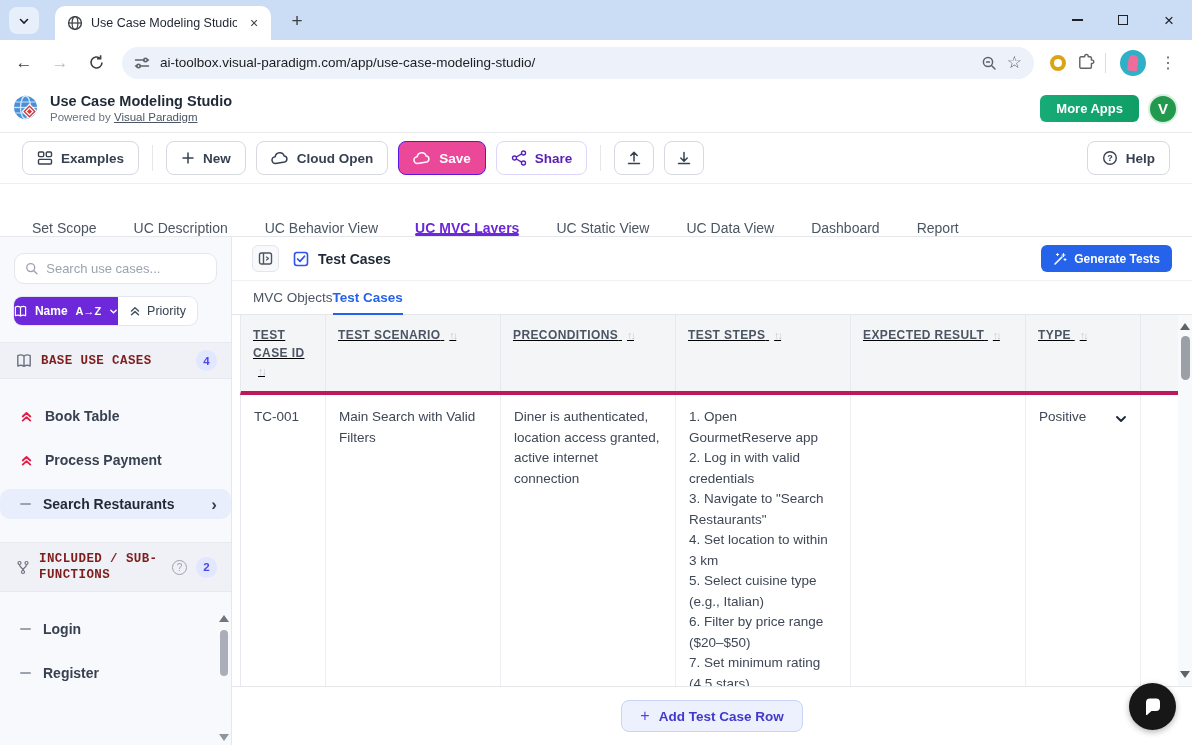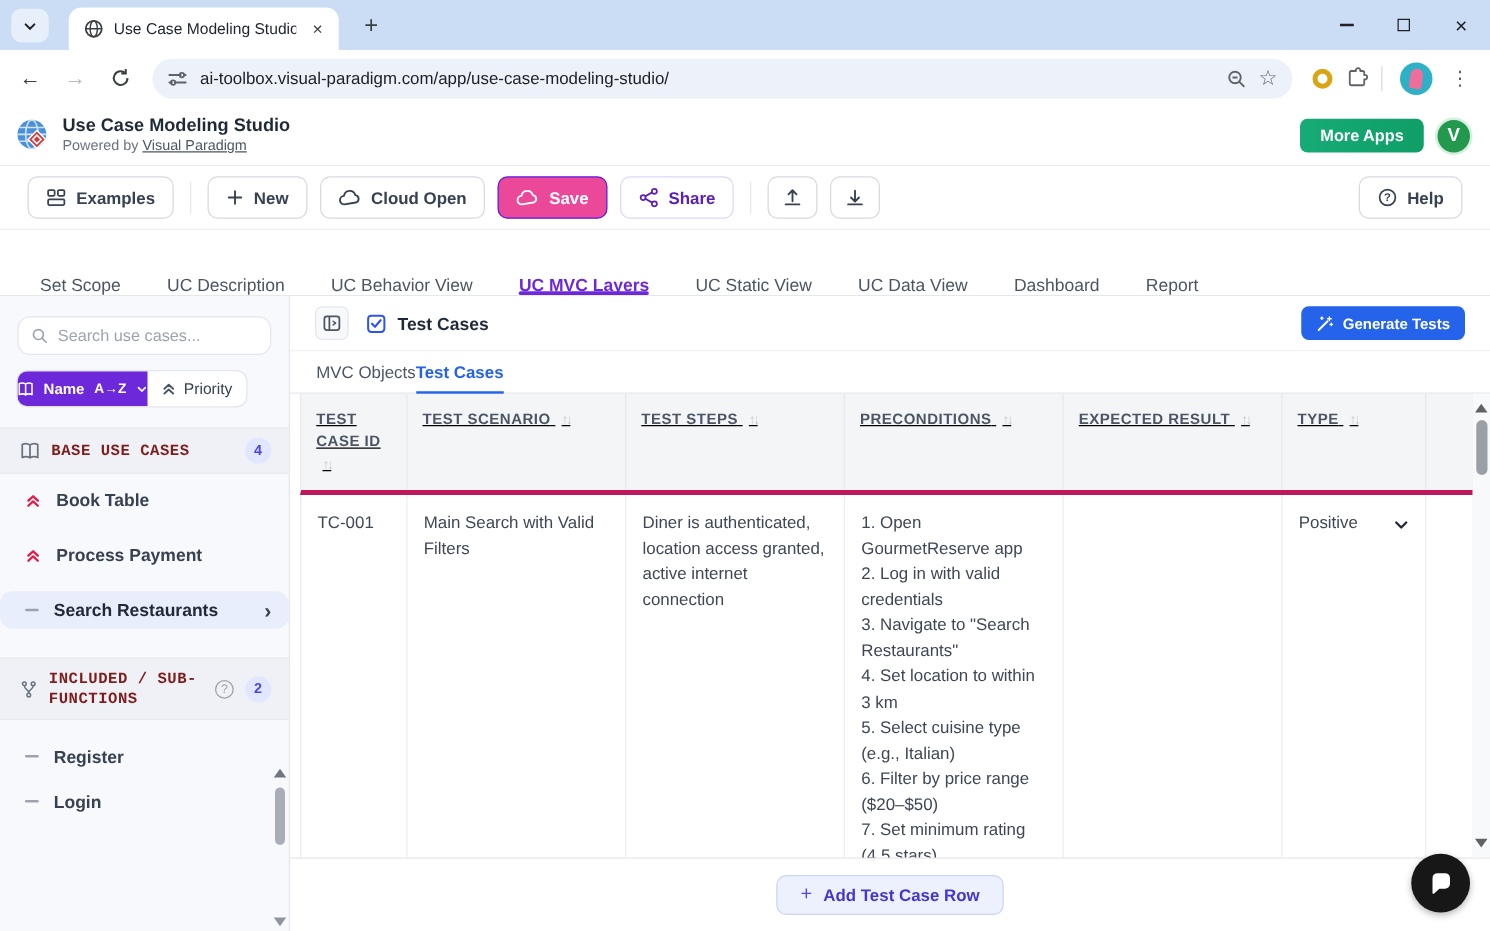--- a/index.html
+++ b/index.html
@@ -75,21 +75,21 @@
   .seg { margin-top:13px; display:flex; height:28px; width:183px; border-radius:8px; overflow:hidden; box-shadow:0 0 0 1px #e3e6ec; background:#fff; }
   .seg-name { flex:0 0 104px; background:#6d28d9; color:#fff; display:flex; align-items:center; justify-content:space-between; gap:5px; font-size:12px; font-weight:bold; cursor:pointer; }
   .seg-dir { font-size:11px; font-weight:bold; }
   .seg-priority { flex:1; display:flex; align-items:center; justify-content:center; gap:6px; font-size:12.5px; color:#374151; cursor:pointer; }
   .sb-section { margin-top:17px; background:#eff1f6; border-top:1px solid #e7e9ee; border-bottom:1px solid #e7e9ee; padding:7px 14px 7px 16px; display:flex; align-items:center; gap:9px; min-height:30px; }
   .sb-section.second { margin-top:23px; padding-top:8px; padding-bottom:8px; }
   .sec-label { flex:1; font-size:12.5px; font-weight:bold; letter-spacing:.4px; color:#7f1d1d; line-height:16px;font-family:Liberation Mono, monospace; }
   .badge { min-width:21px; height:21px; border-radius:50%; background:#e0e7ff; color:#4f46e5; font-size:11.5px; font-weight:bold; display:flex; align-items:center; justify-content:center; }
   .q-circle { width:15px; height:15px; border-radius:50%; border:1.3px solid #9ca3af; color:#9ca3af; font-size:10px; display:flex; align-items:center; justify-content:center; flex:0 0 auto; }
   .sb-item { height:30px; margin-top:14px; display:flex; align-items:center; gap:12px; padding:0 14px 0 20px; font-size:14px; font-weight:bold; color:#374151; cursor:pointer; }
-  .sb-item.first { margin-top:6px; }
+  .sb-item.first { margin-top:22px; }
   .sb-item.selected { background:#e9eefc; color:#1f2937;border-radius:10px; }
   .sb-item .lbl { flex:1; }
   .dash-ic { width:11px; height:2px; background:#9ca3af; border-radius:1px; flex:0 0 auto; }
   .chev-r { font-size:17px; color:#374151; line-height:1; }
   .sb-scroll { position:absolute; right:1px; top:372px; bottom:4px; width:12px; display:flex; flex-direction:column; align-items:center; }
   .tri-up { width:0; height:0; border-left:5px solid transparent; border-right:5px solid transparent; border-bottom:7px solid #6f7680; margin-top:6px; cursor:pointer; }
   .tri-dn { width:0; height:0; border-left:5px solid transparent; border-right:5px solid transparent; border-top:7px solid #8f959e; margin-top:auto; cursor:pointer; }
   .sb-thumb { width:8px; height:46px; background:#a9aeb8; border-radius:4px; margin-top:8px; cursor:pointer; }
 
   
@@ -359,27 +359,27 @@
             <circle cx="3.5" cy="3" r="1.5" fill="none" stroke="#6b7280" stroke-width="1.2"></circle>
             <circle cx="10.5" cy="3" r="1.5" fill="none" stroke="#6b7280" stroke-width="1.2"></circle>
             <circle cx="7" cy="12" r="1.5" fill="none" stroke="#6b7280" stroke-width="1.2"></circle>
             <path d="M3.5 4.5 C3.5 8 7 7 7 10.5 M10.5 4.5 C10.5 8 7 7 7 10.5" fill="none" stroke="#6b7280" stroke-width="1.2"></path>
           </svg>
         <span class="sec-label">INCLUDED / SUB-FUNCTIONS</span>
         <span class="q-circle">?</span>
         <span class="badge">2</span>
       </div>
 
+      <div class="sb-item first">
+        <span class="dash-ic"></span>
+        <span class="lbl">Login</span>
+      </div>
       <div class="sb-item">
         <span class="dash-ic"></span>
         <span class="lbl">Register</span>
-      </div>
-      <div class="sb-item first">
-        <span class="dash-ic"></span>
-        <span class="lbl">Login</span>
       </div>
 
       <div class="sb-scroll">
         <span class="tri-up"></span>
         <span class="sb-thumb"></span>
         <span class="tri-dn"></span>
       </div>
     </aside>
 
     <main class="main">
@@ -409,22 +409,22 @@
 
       <div class="subtabs">
         <div class="subtab">MVC Objects</div>
         <div class="subtab active">Test Cases</div>
       </div>
 
       <div class="table-zone">
         <div class="grid-row thead">
           <div class="th"><span>TEST CASE ID</span> <span class="sort">↑↓</span></div>
           <div class="th"><span>TEST SCENARIO</span> <span class="sort">↑↓</span></div>
+          <div class="th"><span>PRECONDITIONS</span> <span class="sort">↑↓</span></div>
           <div class="th"><span>TEST STEPS</span> <span class="sort">↑↓</span></div>
-          <div class="th"><span>PRECONDITIONS</span> <span class="sort">↑↓</span></div>
           <div class="th"><span>EXPECTED RESULT</span> <span class="sort">↑↓</span></div>
           <div class="th"><span>TYPE</span> <span class="sort">↑↓</span></div>
           <div class="th"></div>
         </div>
         <div class="tbody">
           <div class="grid-row trow">
             <div class="td">TC-001</div>
             <div class="td">Main Search with Valid Filters</div>
             <div class="td">Diner is authenticated, location access granted, active internet connection</div>
             <div class="td steps">1. Open GourmetReserve app

